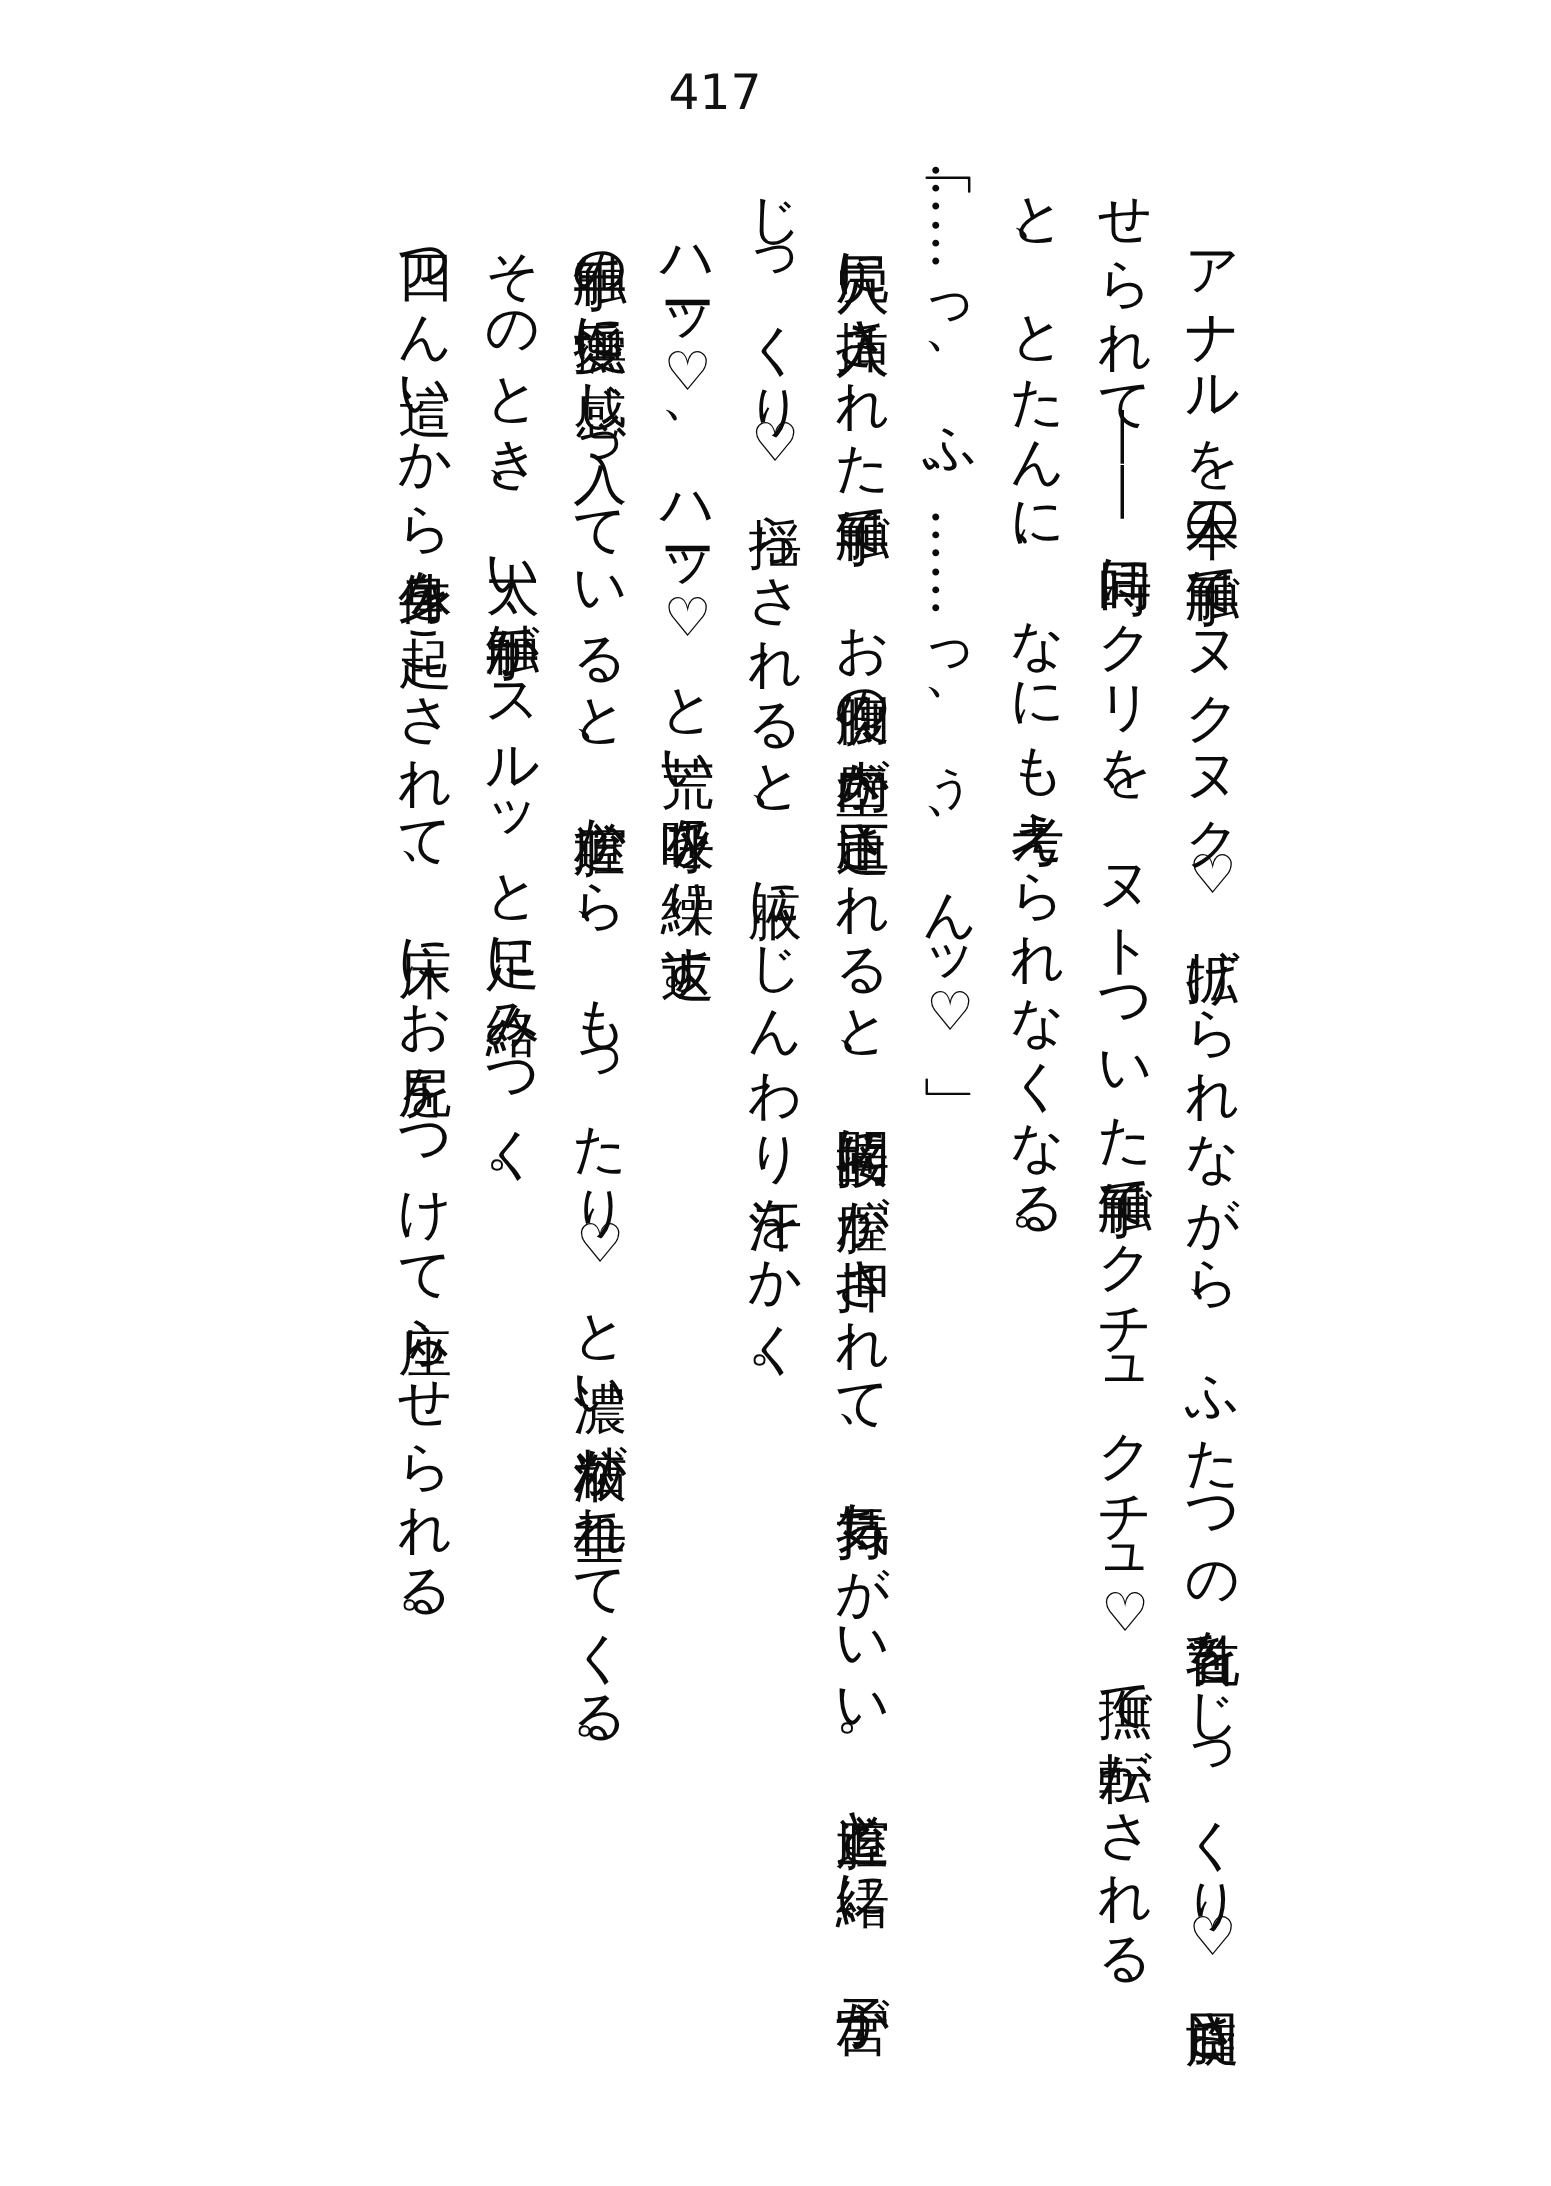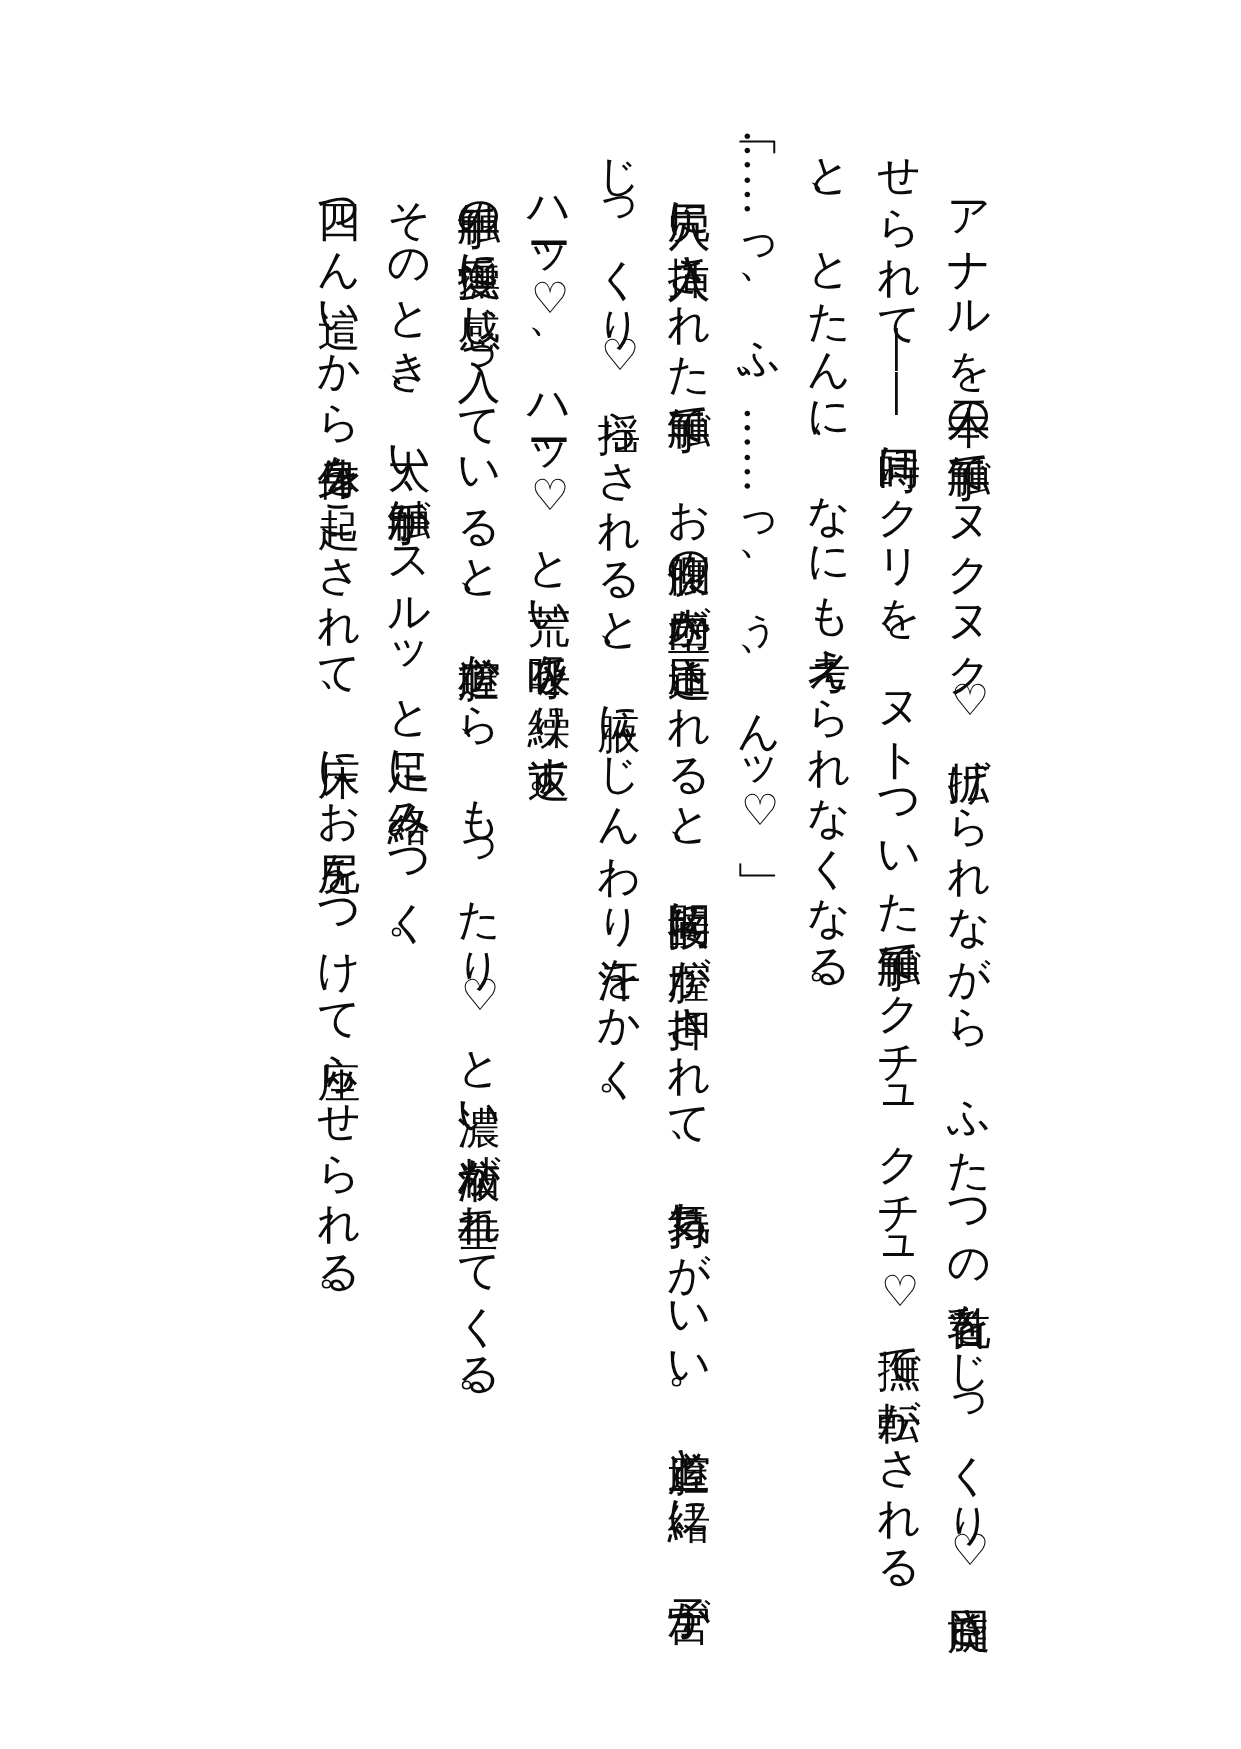--- a/index.html
+++ b/index.html
@@ -36,20 +36,21 @@
     line-height: 70px;         
     letter-spacing: 1px;
   }
   .para { margin: 0; }
   .para.indent { text-indent: 1em; }
 </style>
 </head>
 <body>
 
 <div class="page">
+  <div class="page-number">417</div>
 
   <div class="text-block">
       <p class="para indent">アナルを二本の触手でヌクヌク♡拡げられながら、ふたつの乳首をじっくり♡旋回させられて――同時にクリを、ヌトついた触手でクチュクチュ♡撫で転がされると、とたんに、なにも考えられなくなる。</p>
       <p class="para">「……っ、ふ、……っ、ぅ、んッ♡」</p>
       <p class="para indent">尻穴に挿入された触手で、お腹側の内壁が圧迫されると、間接的に膣が押されて、気持ちがいい。膣道と一緒に、子宮がじっくり♡揺らされると、腋にじんわり汗をかく。</p>
       <p class="para indent">ハーッ♡、ハーッ♡と荒い呼吸を繰り返す。</p>
       <p class="para indent">触手の愛撫に感じ入っていると、膣道から、もったり♡と濃い粘液が垂れてくる。</p>
       <p class="para indent">そのとき、太い触手がスルッと足に絡みつく。</p>
       <p class="para indent">四つん這いから身体を起こされて、床にお尻をつけて座らせられる。</p>
     </div>

